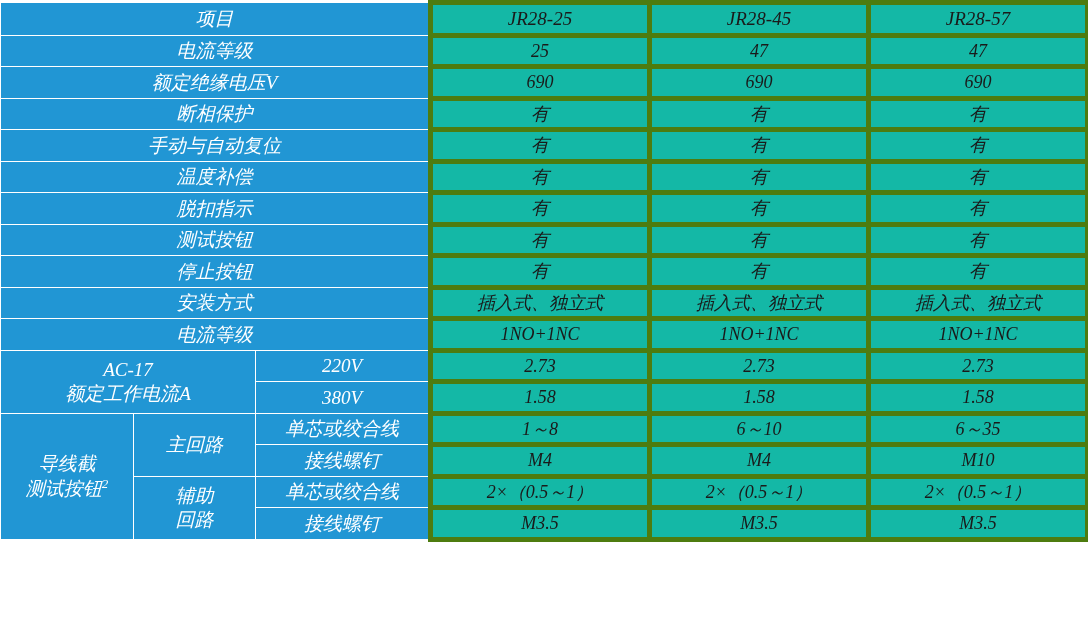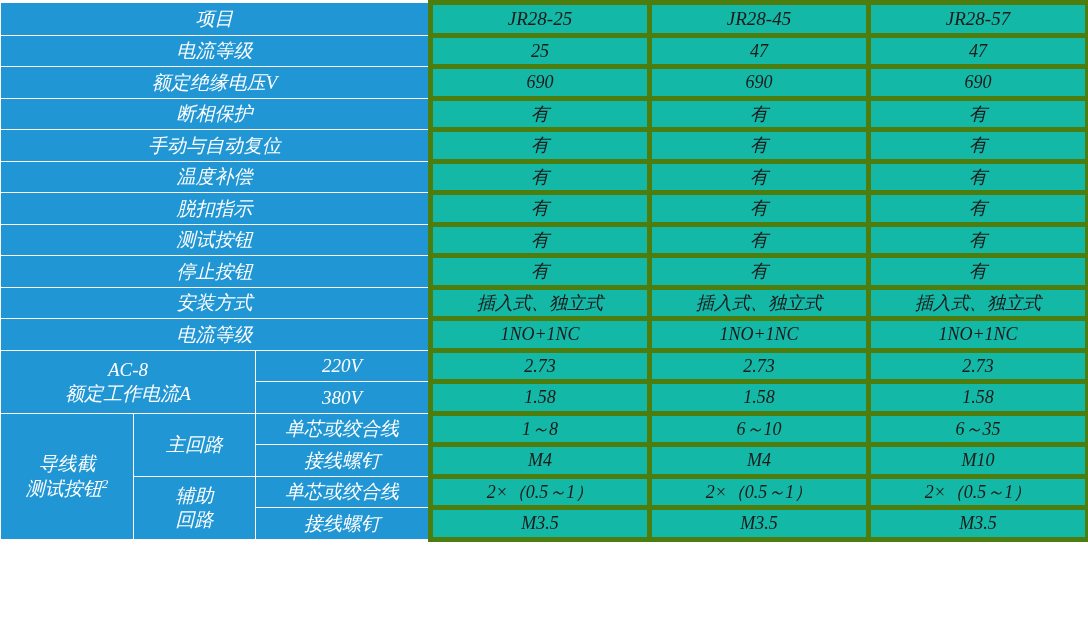--- a/index.html
+++ b/index.html
@@ -130,21 +130,21 @@
     </tr>
     <tr>
       <td class="lbl" colspan="3">电流等级</td>
       <td class="val">1NO+1NC</td>
       <td class="val">1NO+1NC</td>
       <td class="val">1NO+1NC</td>
     </tr>
 
     <tr>
       <td class="lbl" colspan="2" rowspan="2">
-        <span class="stack-line">AC-8</span>
+        <span class="stack-line">AC-17</span>
         <span class="stack-line">额定工作电流A</span>
       </td>
       <td class="lbl">220V</td>
       <td class="val">2.73</td>
       <td class="val">2.73</td>
       <td class="val">2.73</td>
     </tr>
     <tr>
       <td class="lbl">380V</td>
       <td class="val">1.58</td>

